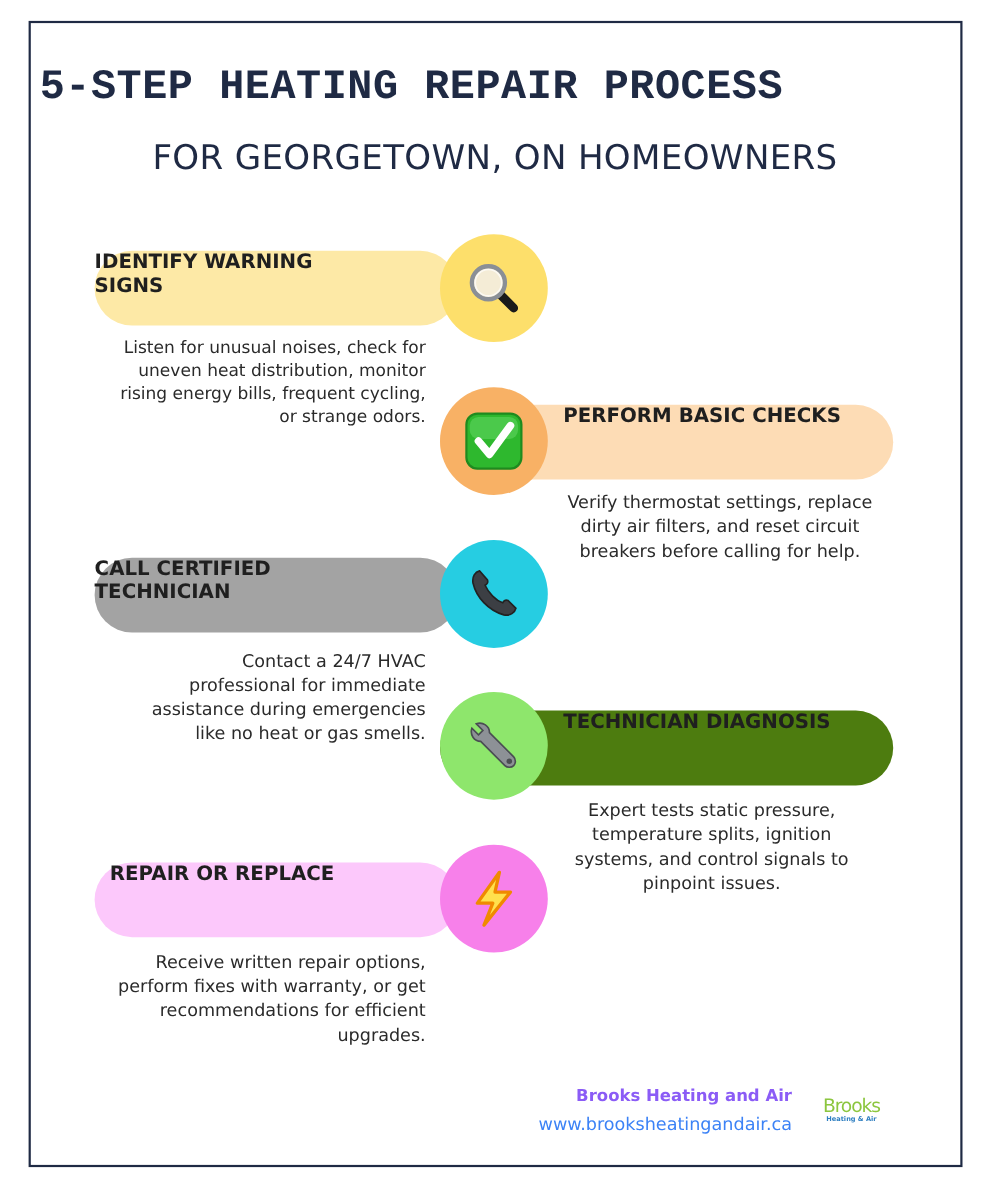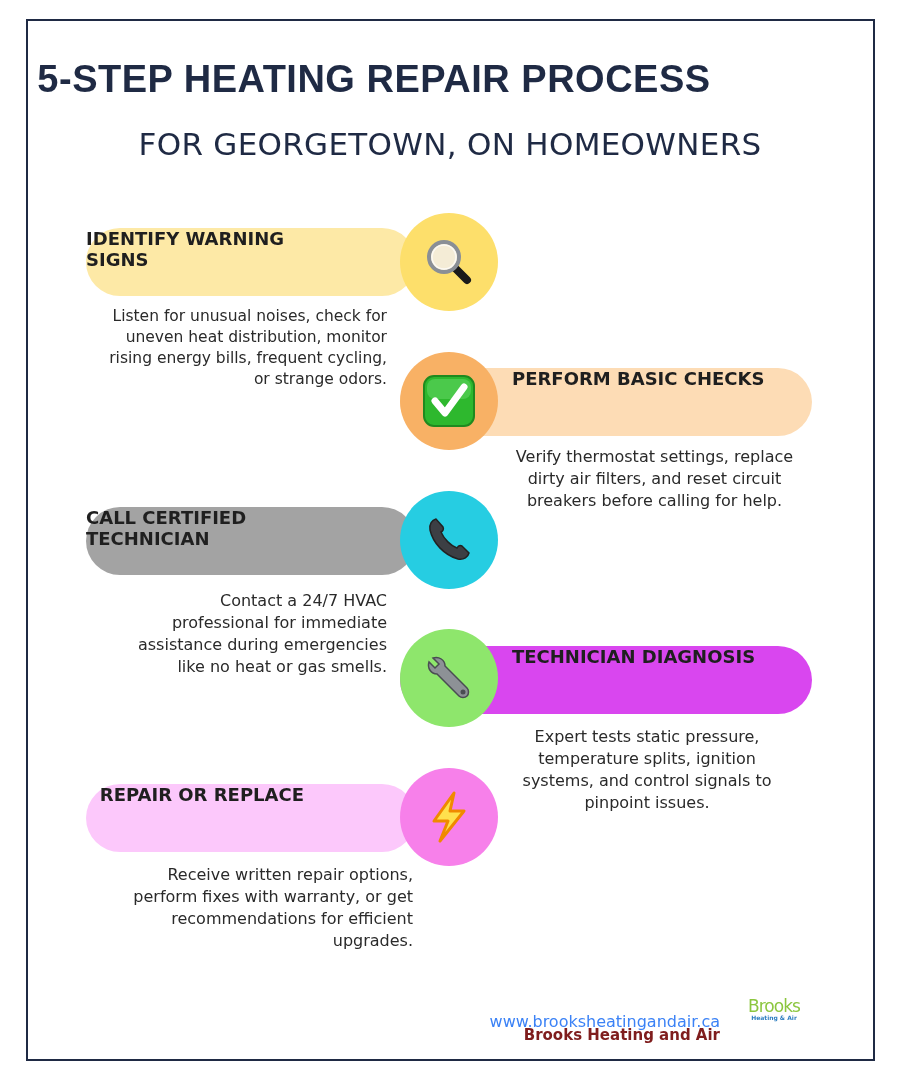--- a/index.html
+++ b/index.html
@@ -4,21 +4,21 @@
   <style>
     * { box-sizing: border-box; margin: 0; padding: 0; }
     html, body { width: 900px; height: 1080px; background: #ffffff; overflow: hidden; }
     body { font-family: "DejaVu Sans", sans-serif; color: #1f1f1f; position: relative; }
     .frame {
       position: absolute; left: 26px; top: 19px; width: 849px; height: 1042px;
       border: 2px solid #1f2a44; background: #ffffff;
     }
     .title {
       position: absolute; left: 0; top: 58px; width: 748px; text-align: center;
-      font-family: Liberation Sans, sans-serif; font-weight: bold; font-size: 38px;
+      font-family: Liberation Mono, monospace; font-weight: bold; font-size: 38px;
       color: #1f2a44; letter-spacing: 0.5px;
     }
     .subtitle {
       position: absolute; left: 0; top: 126px; width: 900px; text-align: center;
       font-family: "DejaVu Sans", sans-serif; font-size: 31px; color: #1f2a44;
       letter-spacing: 0.3px;
     }
     .pill {
       position: absolute; height: 68px; border-radius: 34px;
       display: flex; align-items: flex-start;
@@ -31,21 +31,21 @@
       display: flex; align-items: center; justify-content: center;
     }
     .desc {
       position: absolute; font-family: "DejaVu Sans", sans-serif; font-size: 15.5px;
       line-height: 21px; color: #2a2a2a;
     }
     .desc.left { text-align: right; }
     .desc.right { text-align: center; }
     .footer-name {
       position: absolute; right: 180px; top: 987px; font-weight: bold; font-size: 15px;
-      color: #7f1d1d; font-family: "DejaVu Sans", sans-serif; margin-top: 39px;
+      color: #8b5cf6; font-family: "DejaVu Sans", sans-serif;
     }
     .footer-url {
       position: absolute; right: 180px; top: 1012px; font-size: 16px;
       color: #3b82f6; font-family: "DejaVu Sans", sans-serif;
     }
     .logo {
       position: absolute; left: 746px; top: 996px; width: 56px; height: 26px;
       display: flex; flex-direction: column; align-items: center; justify-content: center;
     }
     .logo .logo-word { font-family: "DejaVu Sans", sans-serif; font-size: 17px; color: #8cc63f; line-height: 16px; letter-spacing: -1px; text-align: center; }
@@ -86,39 +86,39 @@
 <div class="pill left" style="left:86px; top:507px; width:330px; background:#a3a3a3;">
   <span>CALL CERTIFIED TECHNICIAN</span>
 </div>
 <div class="circle" style="left:400px; top:491px; background:#26cde2;">
   <svg width="50" height="50" viewBox="0 0 50 50">
     <path d="M12 4 C8 5 5 9 6 15 C9 28 20 40 34 44 C40 45 44 42 45 38 L38 31 C36 30 34 31 33 33 C27 31 20 24 17 17 C19 16 20 14 19 12 Z" fill="#3c3f44" stroke="#222" stroke-width="1.5"></path>
   </svg>
 </div>
 <div class="desc left" style="left:120px; top:590px; width:267px; font-size:16px; line-height:22px;">Contact a 24/7 HVAC professional for immediate assistance during emergencies like no heat or gas smells.</div>
 
-<div class="pill right" style="left:400px; top:646px; width:412px; background:#d946ef;">
+<div class="pill right" style="left:400px; top:646px; width:412px; background:#4d7c0f;">
   <span>TECHNICIAN DIAGNOSIS</span>
 </div>
 <div class="circle" style="left:400px; top:629px; background:#8ee66c;">
   <svg width="52" height="52" viewBox="0 0 52 52">
     <path d="M6 10 C4 16 8 22 14 22 L36 44 C38 46 42 46 44 44 C46 42 46 38 44 36 L22 14 C22 8 16 4 10 6 L16 12 L12 16 Z" fill="#8d9196" stroke="#4a4d52" stroke-width="1.5"></path>
     <circle cx="40" cy="40" r="2.5" fill="#4a4d52"></circle>
   </svg>
 </div>
 <div class="desc right" style="left:512px; top:726px; width:270px; font-size:16px; line-height:22px;">Expert tests static pressure, temperature splits, ignition systems, and control signals to pinpoint issues.</div>
 
 <div class="pill left" style="left:86px; top:784px; width:330px; background:#fcc8fb;">
   <span>REPAIR OR REPLACE</span>
 </div>
 <div class="circle" style="left:400px; top:768px; background:#f780ea;">
   <svg width="46" height="52" viewBox="0 0 46 52">
     <path d="M28 2 L8 30 L22 30 L14 50 L38 20 L24 20 Z" fill="#ffe14d" stroke="#f08a00" stroke-width="3" stroke-linejoin="round"></path>
   </svg>
 </div>
-<div class="desc left" style="left:100px; top:864px; width:287px; font-size:16px; line-height:22px;margin-left:26px;">Receive written repair options, perform fixes with warranty, or get recommendations for efficient upgrades.</div>
+<div class="desc left" style="left:100px; top:864px; width:287px; font-size:16px; line-height:22px;">Receive written repair options, perform fixes with warranty, or get recommendations for efficient upgrades.</div>
 
 <div class="footer-name">Brooks Heating and Air</div>
 <div class="footer-url">www.brooksheatingandair.ca</div>
 <div class="logo">
   <span class="logo-word">Brooks</span>
   <span class="logo-sub">Heating &amp; Air</span>
 </div>
 
 </body></html>

